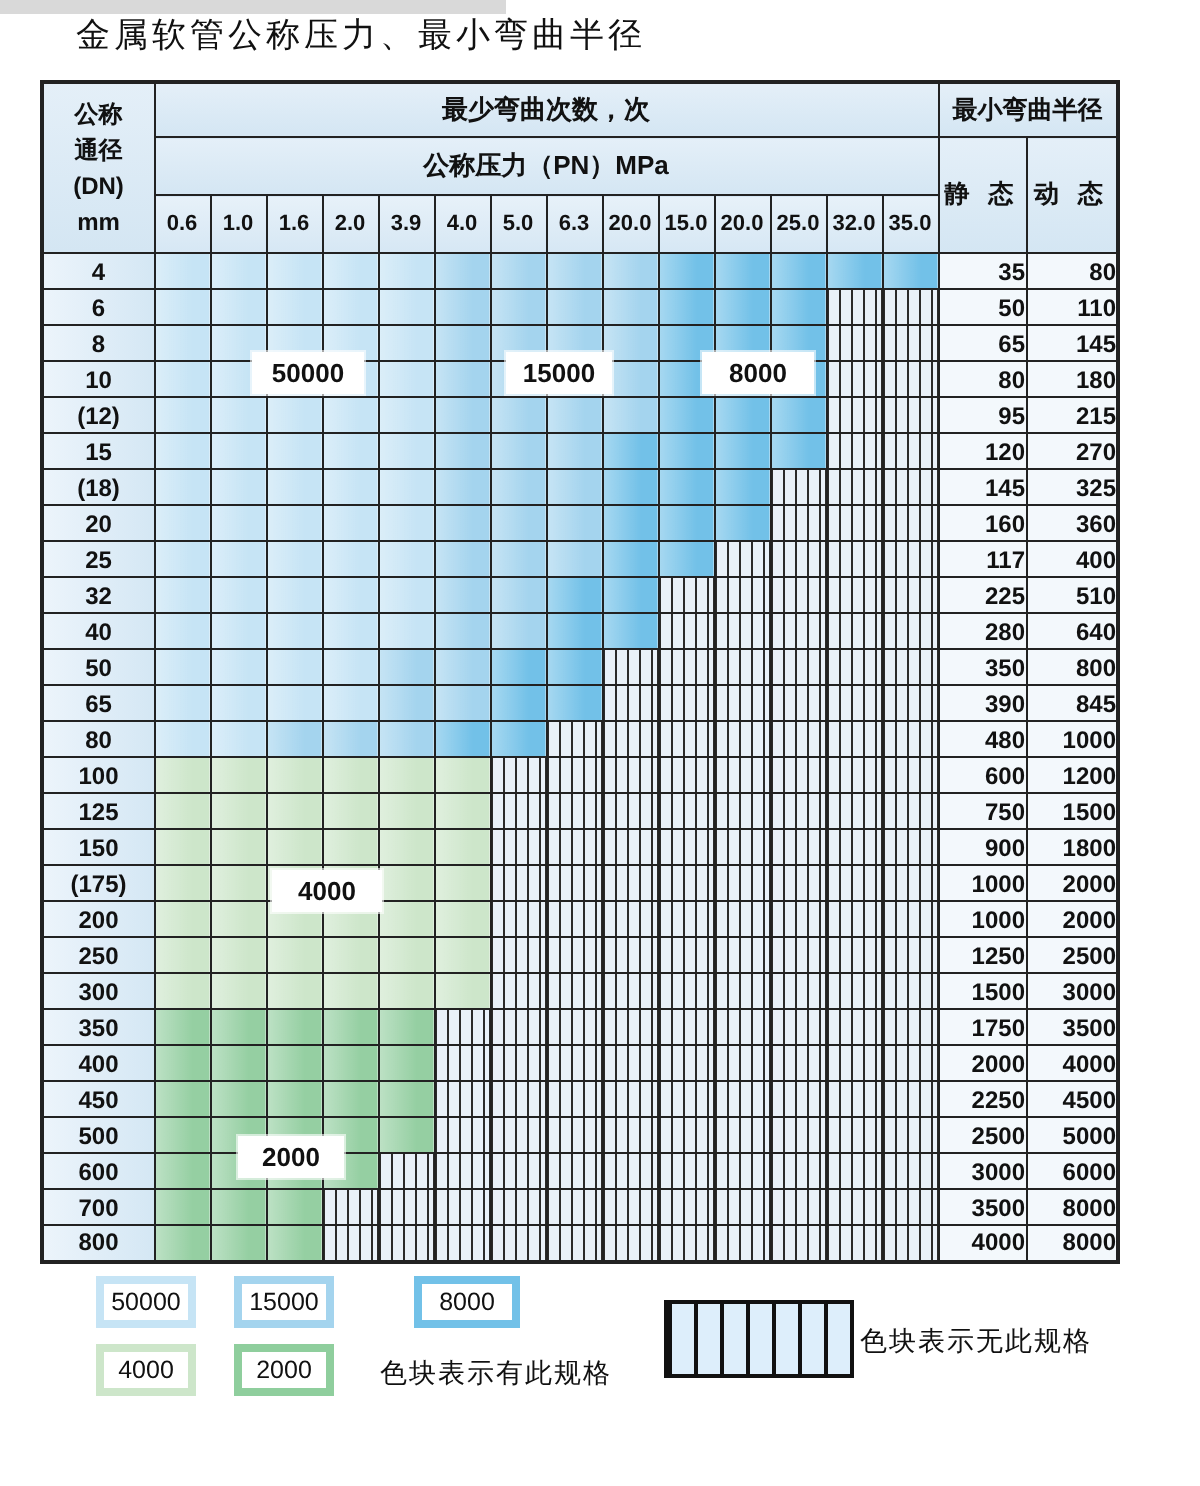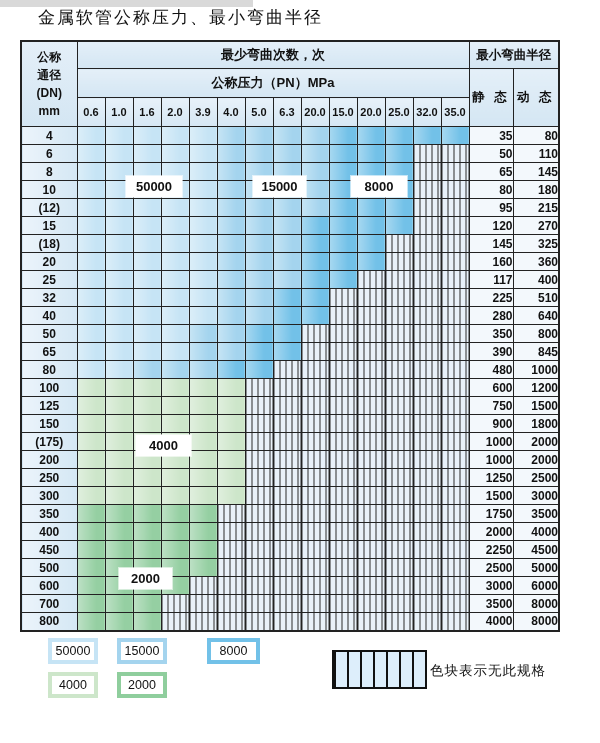--- a/index.html
+++ b/index.html
@@ -676,15 +676,16 @@
   </div>
   <div class="sw sw-2" style="background: rgb(114, 193, 232);">
     <div class="sw-label">8000</div>
   </div>
   <div class="sw sw-3" style="background: rgb(205, 230, 202);">
     <div class="sw-label">4000</div>
   </div>
   <div class="sw sw-4" style="background: rgb(143, 206, 157);">
     <div class="sw-label">2000</div>
   </div>
+  <div class="legend-text t-has">色块表示有此规格</div>
   <div class="stripe-box"></div>
   <div class="legend-text t-no">色块表示无此规格</div>
 </div>
 
 </body></html>

